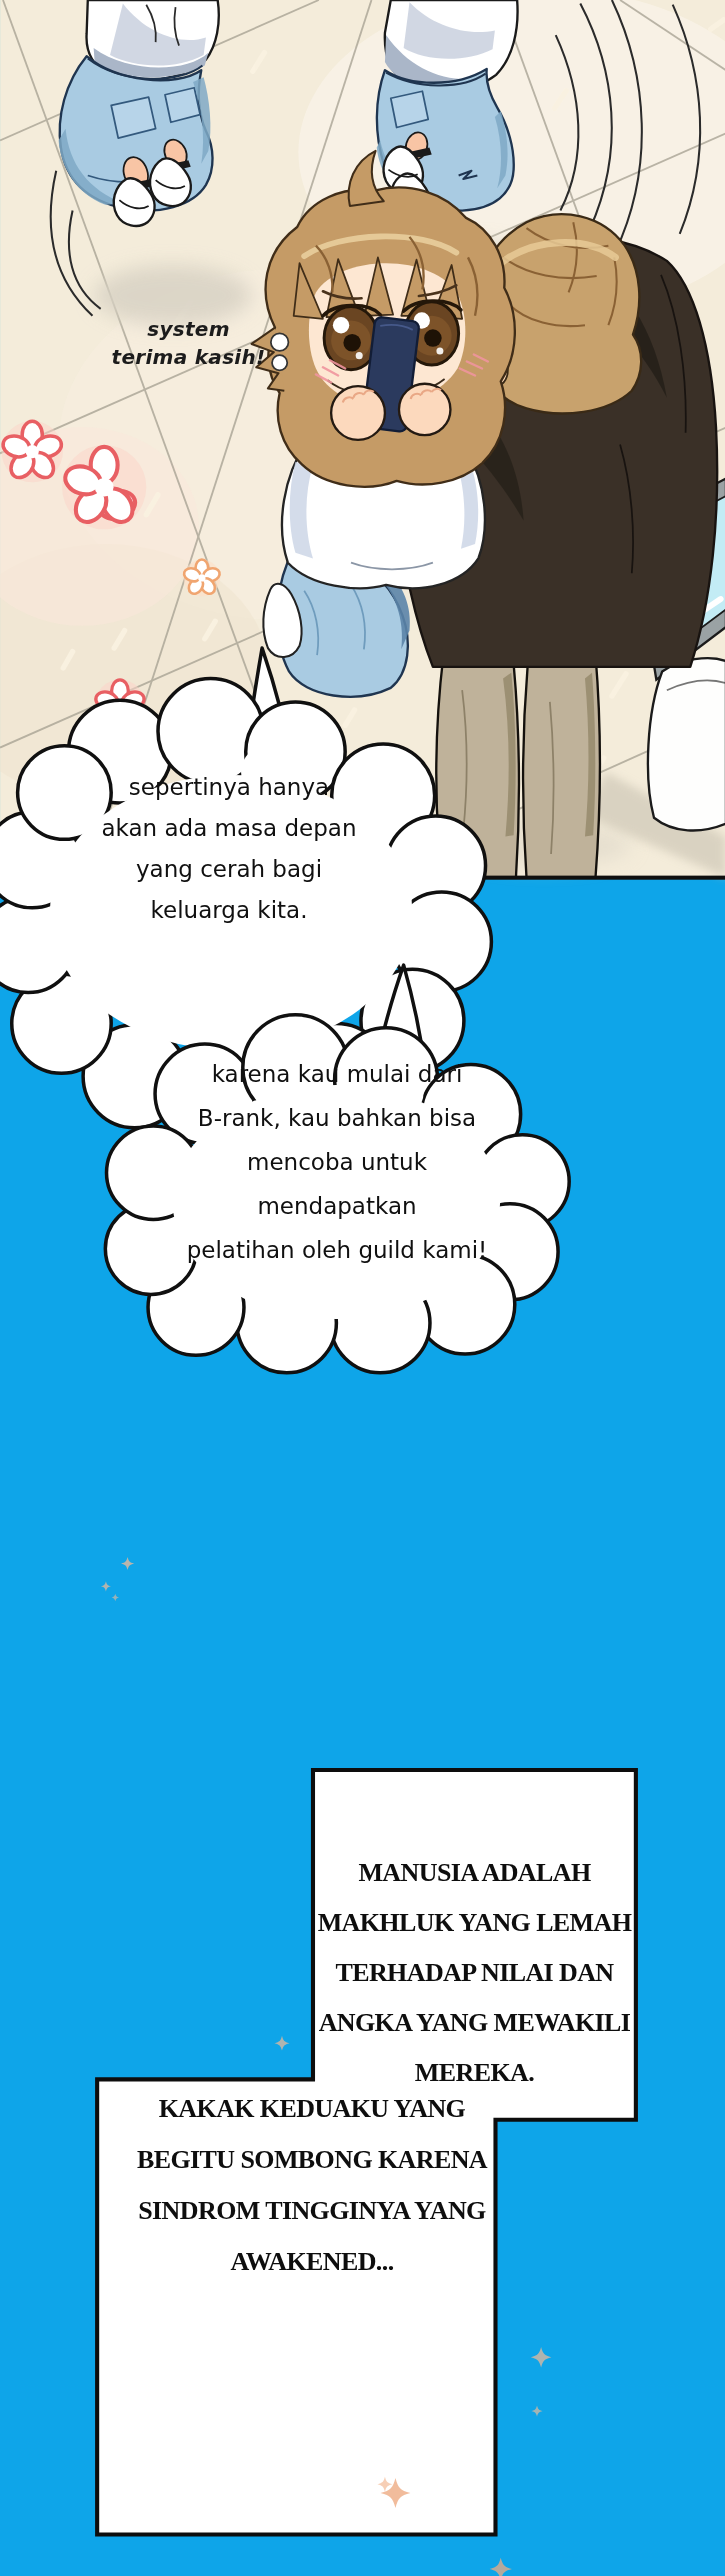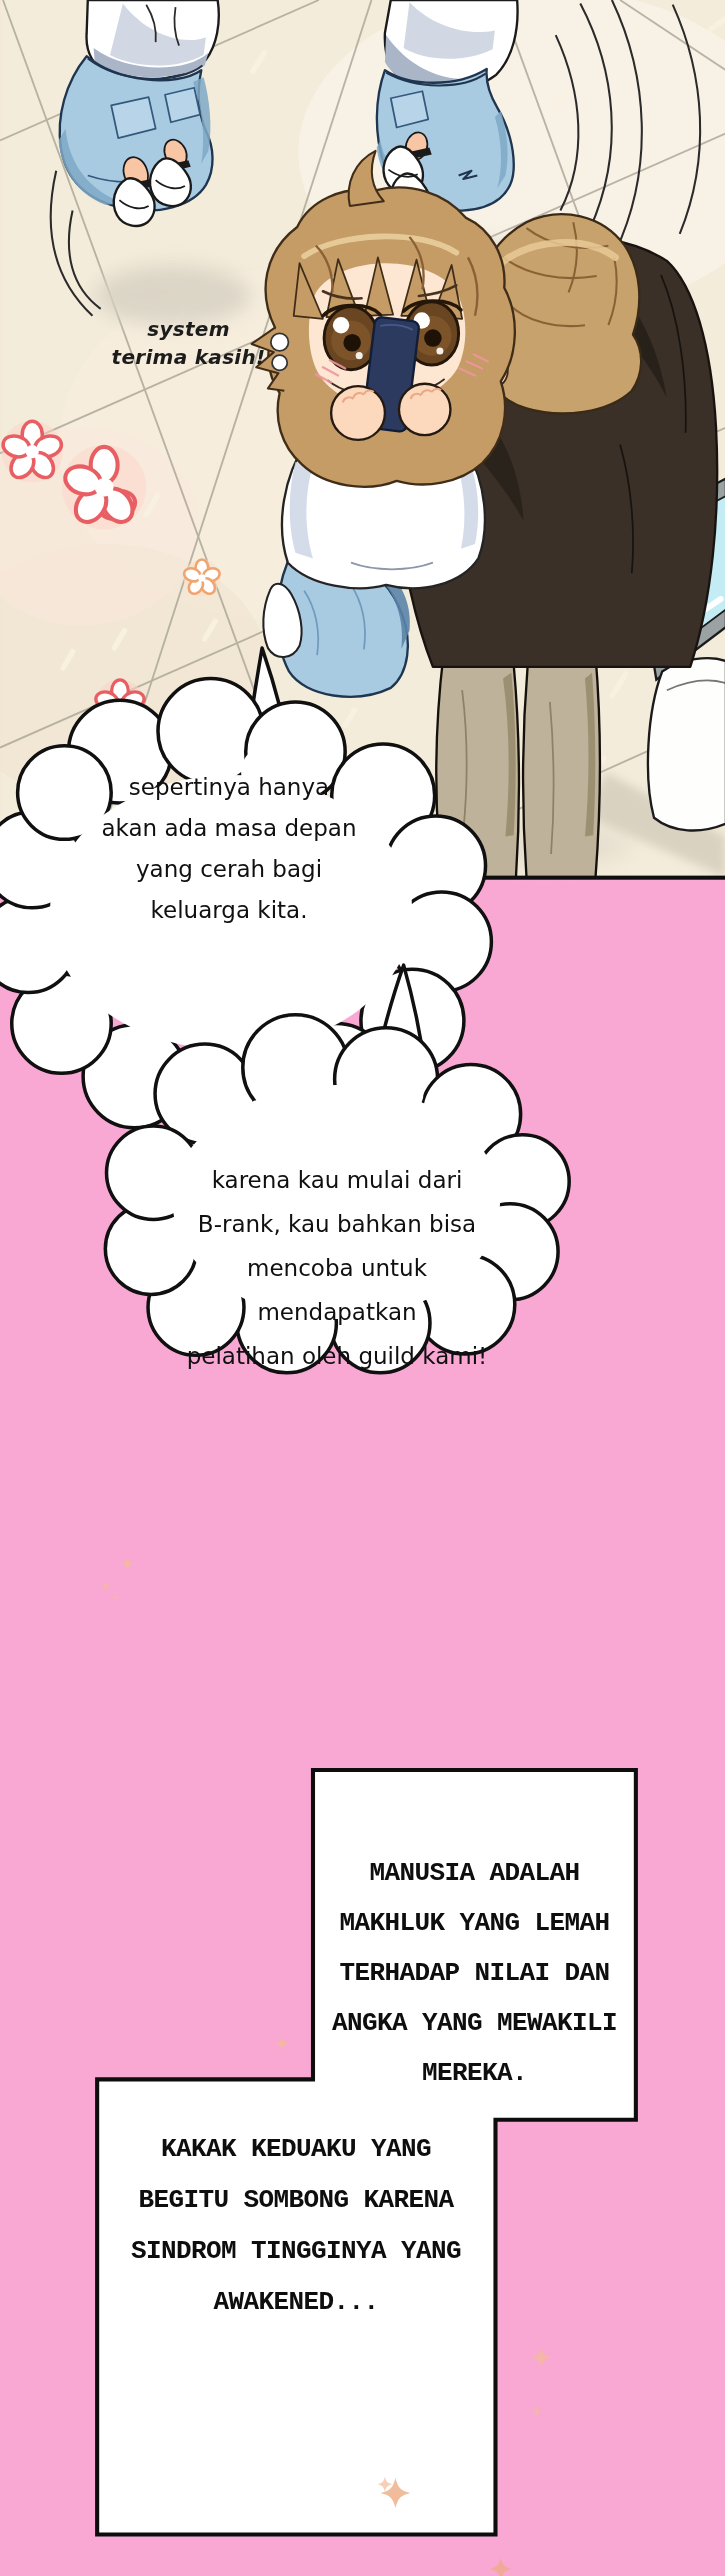--- a/index.html
+++ b/index.html
@@ -1,28 +1,28 @@
 <!DOCTYPE html>
 <html style="font-size:9.4px"><head>
 <meta charset="utf-8">
 <style>
   html,body{margin:0;padding:0;background:#ffffff;}
-  #page{position:relative;width:726px;height:2576px;background:#f9a8d4;overflow:hidden;
+  #page{position:relative;width:726px;height:2576px;background:#0ea5e9;overflow:hidden;
         font-family:"DejaVu Sans",sans-serif;}
   #art{position:absolute;left:0;top:0;width:726px;height:2576px;display:block;}
   .txt{position:absolute;text-align:center;color:#111;white-space:pre-line;}
   .sfx{left:109px;top:315px;width:159px;
        font:italic 700 20px/1.42 "DejaVu Sans",sans-serif;color:#1c1c1c;letter-spacing:0.3px;}
   .b1{left:83px;top:767px;width:292px;font:500 23px/41px "DejaVu Sans",sans-serif;color:#101010;}
-  .b2{left:182px;top:1158px;width:310px;font:500 23px/44px "DejaVu Sans",sans-serif;color:#101010;}
+  .b2{left:182px;top:1052px;width:310px;font:500 23px/44px "DejaVu Sans",sans-serif;color:#101010;}
   .boxtxt{display:flex;align-items:center;justify-content:center;
-          font-family:Liberation Mono, monospace;font-weight:700;color:#0e0e0e;
+          font-family:Liberation Serif, serif;font-weight:700;color:#0e0e0e;
           font-size:26px;letter-spacing:-0.6px;}
   .box1{left:313px;top:1770px;width:323px;height:350px;padding-top:56px;box-sizing:border-box;line-height:50px;}
-  .box2{left:97px;top:1998px;width:398px;height:455px;line-height:51px;}
+  .box2{left:97px;top:1957px;width:398px;height:455px;line-height:51px;padding-left:16px;}
 </style>
 </head>
 <body>
 
 <div id="page">
 
 <svg id="art" viewBox="0 0 1241 4404" xmlns="http://www.w3.org/2000/svg">
   <defs>
     <filter id="blur16" x="-60%" y="-60%" width="220%" height="220%">
           <feGaussianBlur stdDeviation="16"></feGaussianBlur>

